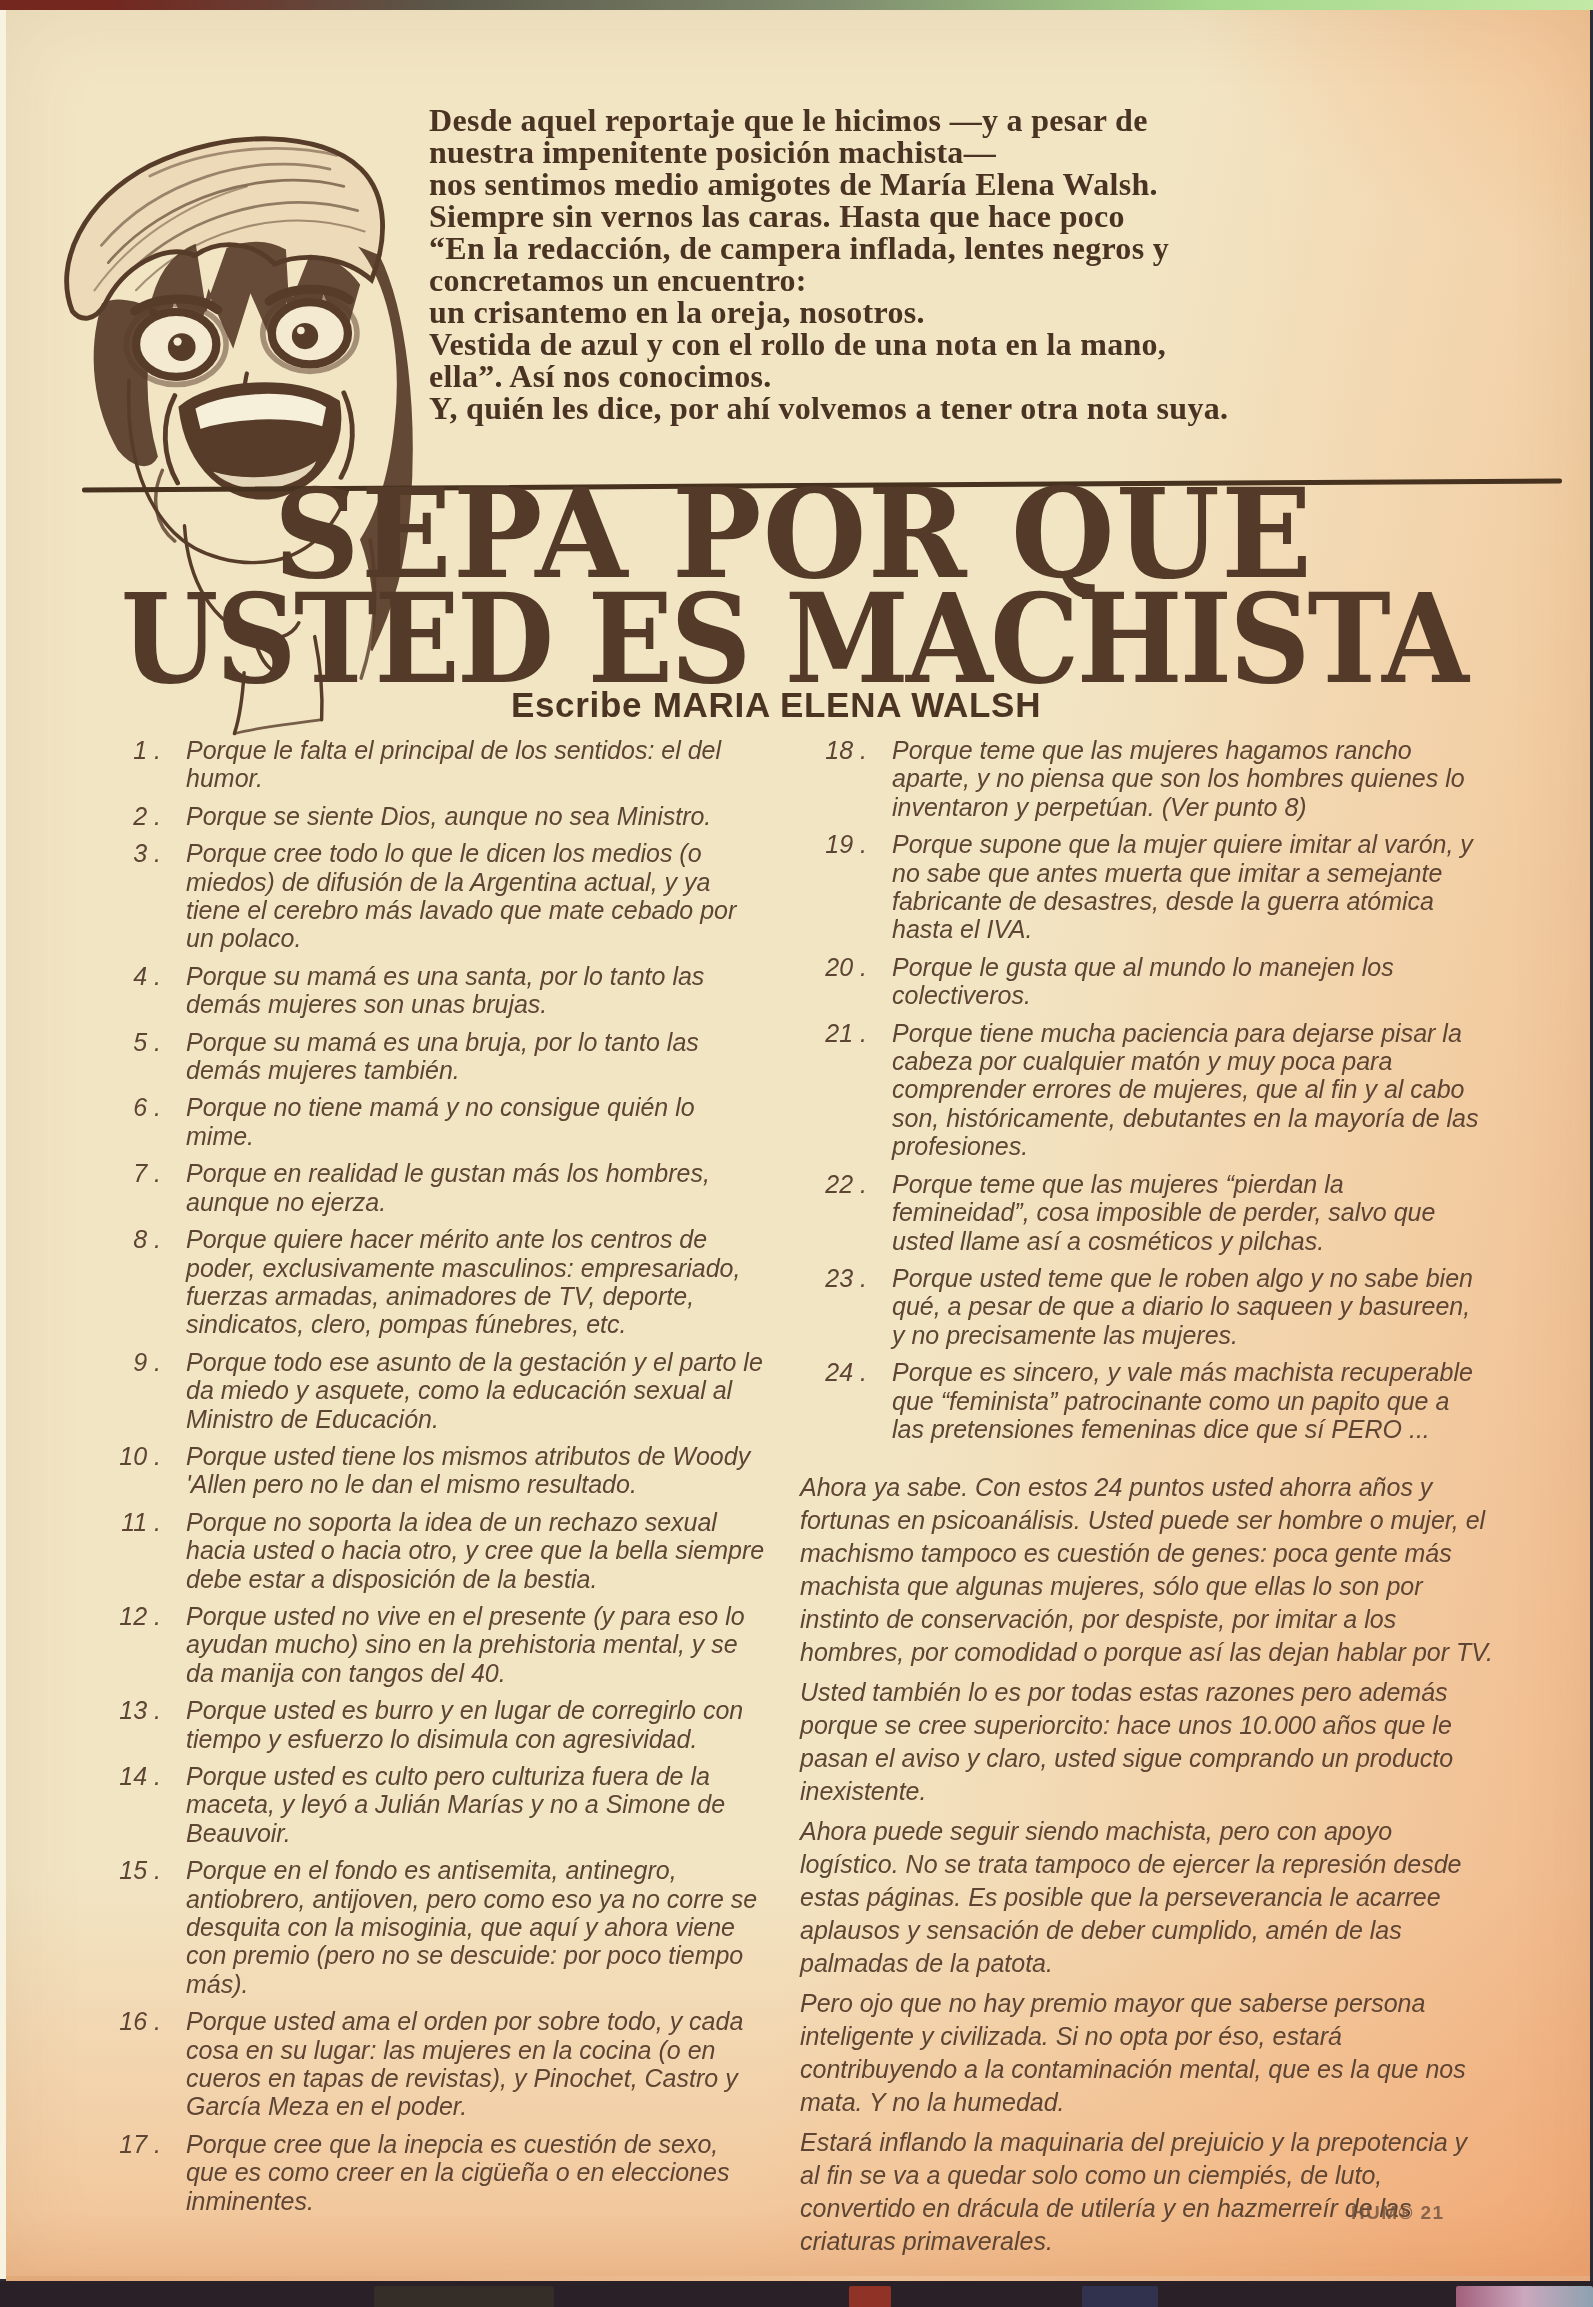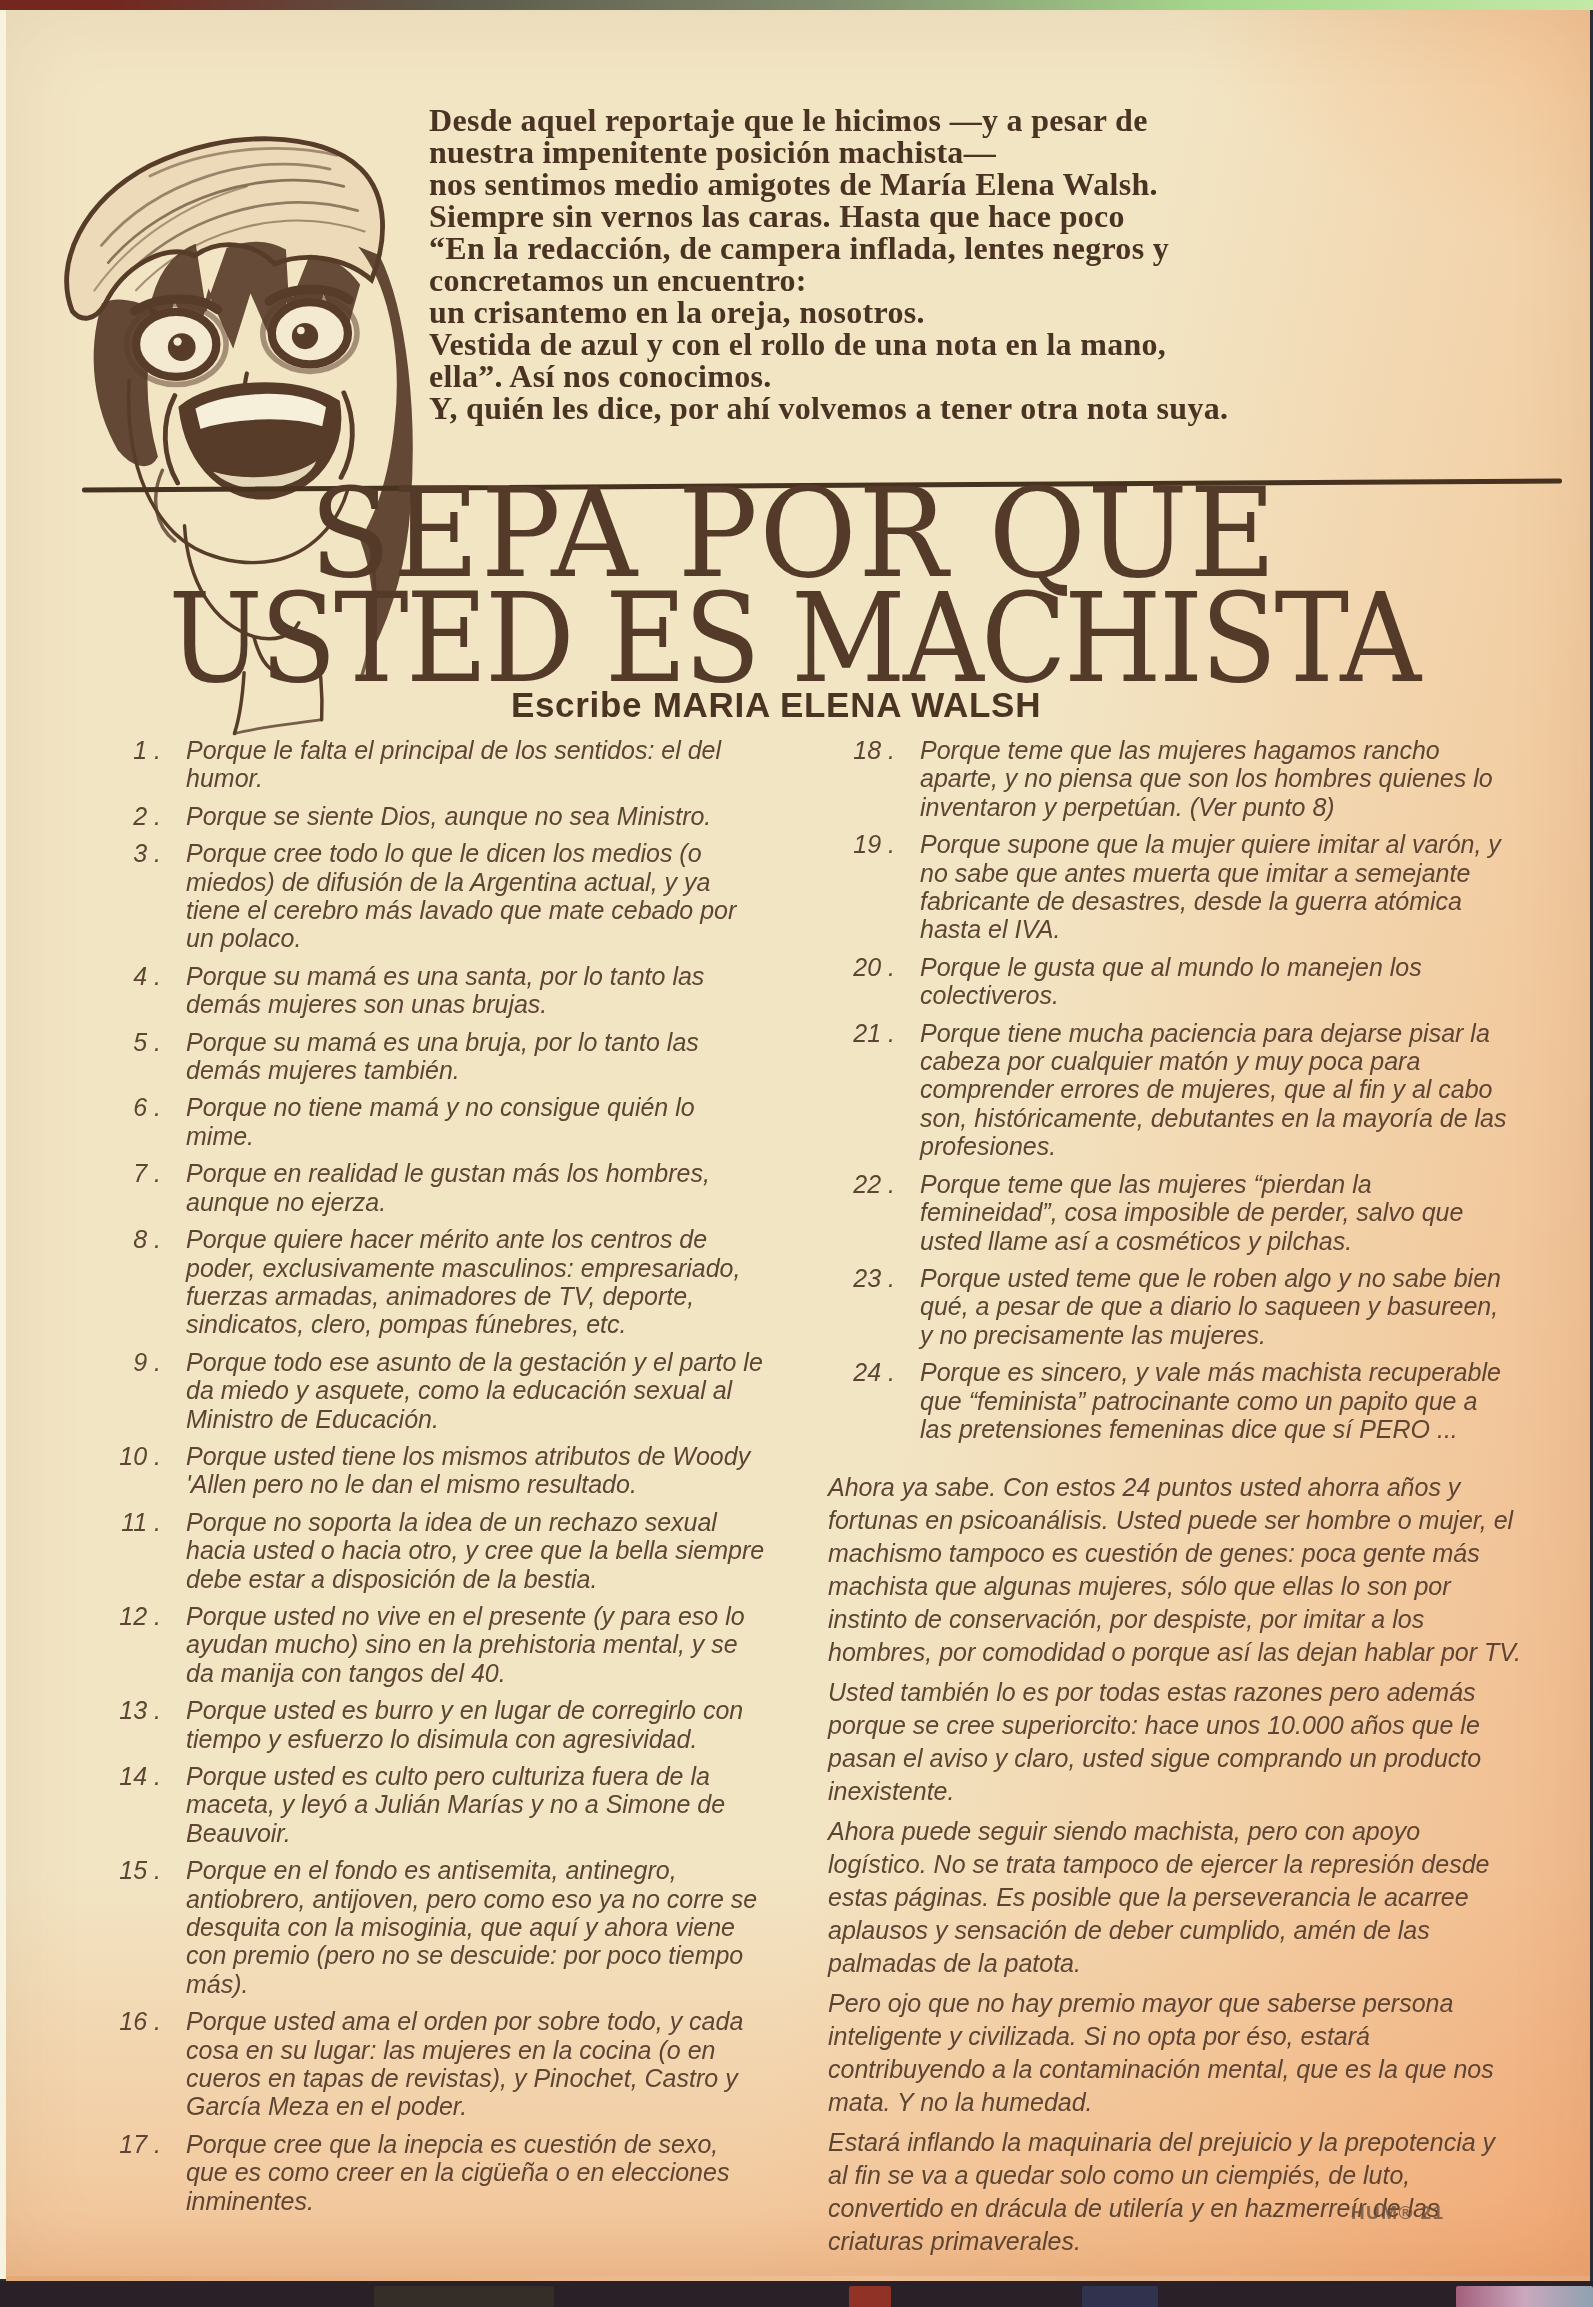--- a/index.html
+++ b/index.html
@@ -30,30 +30,30 @@
      font-family:"Liberation Serif",serif;font-weight:700;font-size:32px;line-height:32px;
      letter-spacing:0.3px;}
   .intro div{white-space:nowrap;}
 
   
   .rule{position:absolute;left:82px;top:483px;width:1480px;height:4.9px;background:#46321f;
      transform:rotate(-0.35deg);border-radius:2.1px;}
 
   
   .title{position:absolute;left:62px;top:481px;width:1463px;text-align:center;
-     color:#543a29;font-family:"DejaVu Serif","Liberation Serif",serif;font-weight:400;}
+     color:#543a29;font-family:"DejaVu Serif","Liberation Serif",serif;font-weight:700;}
   .title .l1{font-size:119px;line-height:105px;letter-spacing:1.4px;transform:scaleY(1.04);}
   .title .l2{font-size:119px;line-height:104px;letter-spacing:-2.8px;transform:scale(0.94,1.04);}
   .byline{position:absolute;left:62px;top:685px;width:1428px;text-align:center;color:#4c3423;
      font-family:Liberation Sans, sans-serif;font-weight:700;font-size:35px;letter-spacing:0.7px;}
 
   
   .col{position:absolute;top:736px;color:#5d4433;font-style:italic;font-size:25px;line-height:28.4px;}
   .col.left{left:89px;width:676px;}
-  .col.right{left:828px;width:696px;}
+  .col.right{left:800px;width:696px;}
   .item{display:flex;margin-bottom:9px;}
   .item .num{flex:0 0 72px;text-align:right;padding-right:25px;}
   .col.right .item .num{flex-basis:67px;}
   .item .txt{flex:1 1 auto;max-width:596px;}
 
   
   .closing{margin-top:28px;}
   .closing p{margin:0 0 7px 0;max-width:693px;font-size:25px;line-height:33px;}
 
   

